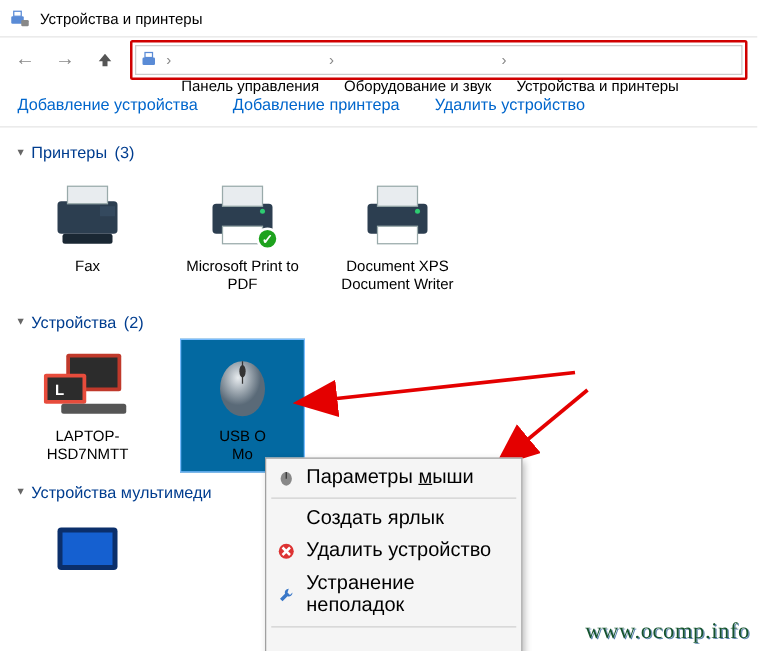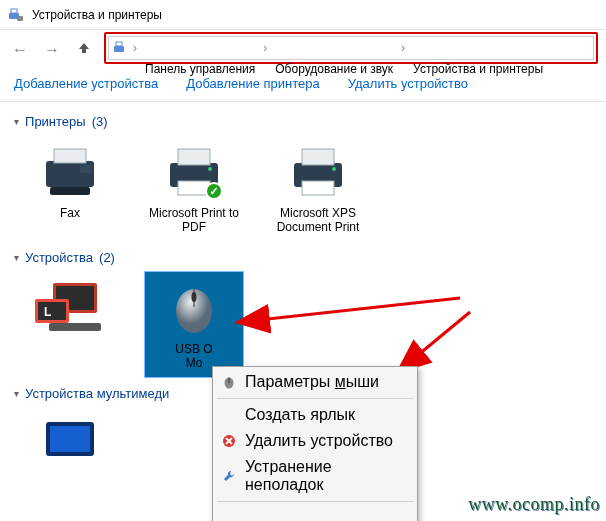--- a/index.html
+++ b/index.html
@@ -229,41 +229,42 @@
     </div>
     <div class="device">
       <div class="icon-wrap">
         <svg width="60" height="56" viewBox="0 0 60 56">
           <rect x="6" y="20" width="48" height="24" rx="3" fill="#2c3e50"></rect>
           <rect x="14" y="6" width="32" height="16" fill="#e8ecef" stroke="#9aa"></rect>
           <rect x="14" y="38" width="32" height="14" fill="#fff" stroke="#9aa"></rect>
           <circle cx="46" cy="26" r="2" fill="#2ecc71"></circle>
         </svg>
       </div>
-      <div class="label">Microsoft XPS Document Print</div>
+      <div class="label">Document XPS Document Writer</div>
     </div>
   </div>
 
   <div class="group-header">
     <span class="chev">▾</span>
     <span>Устройства</span>
     <span>(2)</span>
   </div>
   <div class="items">
     <div class="device">
       <div class="icon-wrap">
         <svg width="70" height="56" viewBox="0 0 70 56">
           <rect x="18" y="4" width="44" height="30" rx="2" fill="#c0392b"></rect>
           <rect x="21" y="7" width="38" height="24" fill="#2c2c2c"></rect>
           <rect x="0" y="20" width="34" height="24" rx="2" fill="#e74c3c"></rect>
           <rect x="3" y="23" width="28" height="18" fill="#2c2c2c"></rect>
           <text x="9" y="37" fill="#fff" font-size="12" font-weight="bold">L</text>
           <rect x="14" y="44" width="52" height="8" rx="2" fill="#555"></rect>
         </svg>
       </div>
+      <div class="label">LAPTOP-HSD7NMTT</div>
     </div>
     <div class="device selected">
       <div class="icon-wrap">
         <svg width="50" height="56" viewBox="0 0 50 56">
           <ellipse cx="25" cy="32" rx="18" ry="22" fill="url(#mg)"></ellipse>
           <defs>
             <radialGradient id="mg" cx="0.4" cy="0.3">
               <stop offset="0" stop-color="#e8ecef"></stop>
               <stop offset="1" stop-color="#5a6a78"></stop>
             </radialGradient>

